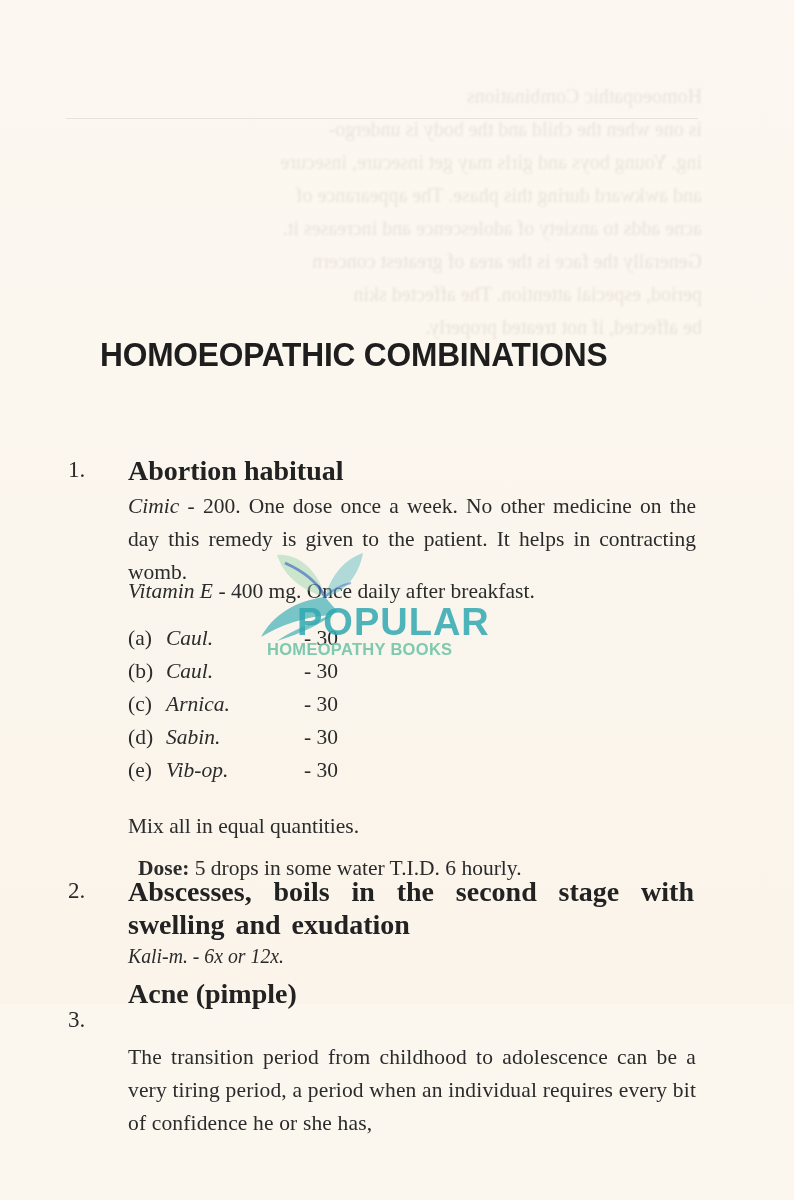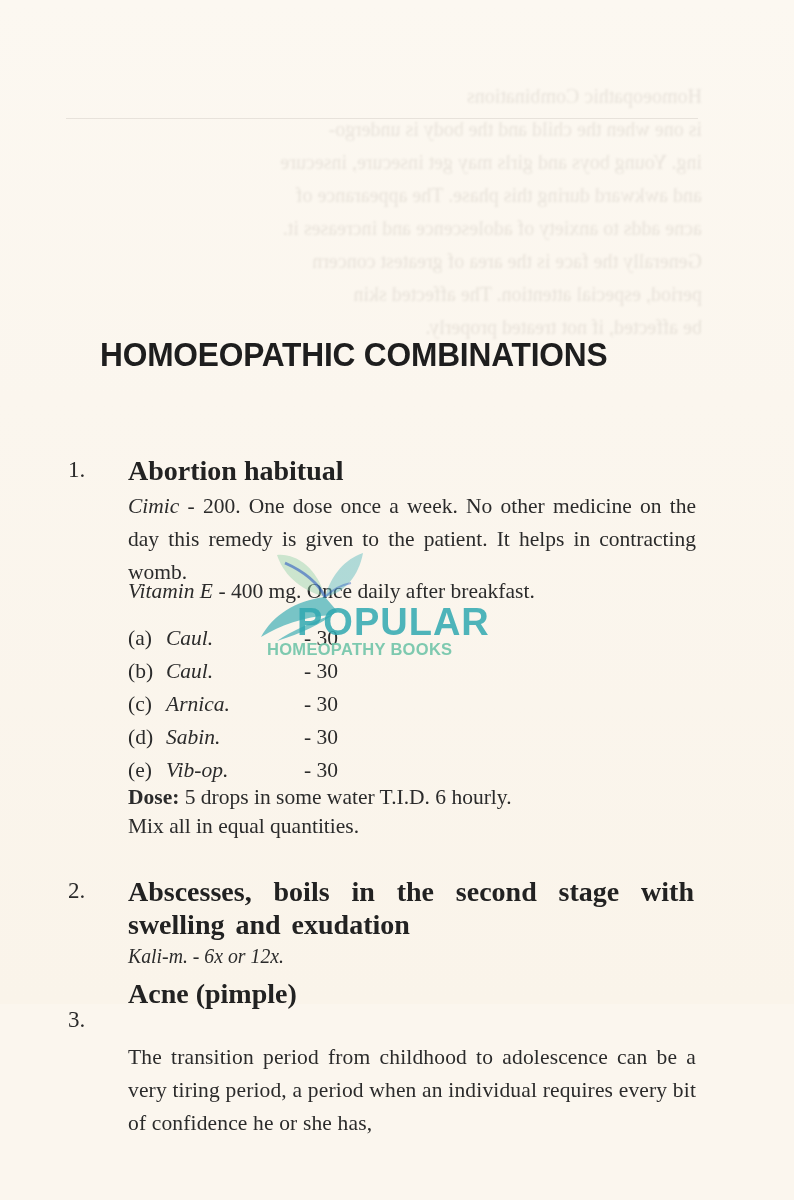--- a/index.html
+++ b/index.html
@@ -217,21 +217,21 @@
         <span class="potency">- 30</span>
       </li>
       <li>
         <span class="letter">(e)</span>
         <span class="name">Vib-op.</span>
         <span class="potency">- 30</span>
       </li>
     </ul>
 
     <p class="body-text" style="top:810px;">Mix all in equal quantities.</p>
-    <p class="body-text" style="top:781px;"><b>Dose:</b><span> 5 drops in some water T.I.D. 6 hourly.</span></p>
+    <p class="body-text" style="top:852px;margin-left:10px;"><b>Dose:</b><span> 5 drops in some water T.I.D. 6 hourly.</span></p>
   </div>
 
   <div class="section">
     <span class="sec-num" style="top:878px;">2.</span>
     <h2 class="sec-head justify" style="top:875px;">Abscesses, boils in the second stage with swelling and exudation</h2>
     <p class="body-text ital" style="top:940px; font-family:'Liberation Serif', serif; transform:scaleX(0.92); transform-origin:left;">Kali-m. - 6x or 12x.</p>
   </div>
 
   <div class="section">
     <span class="sec-num" style="top:1007px;">3.</span>

